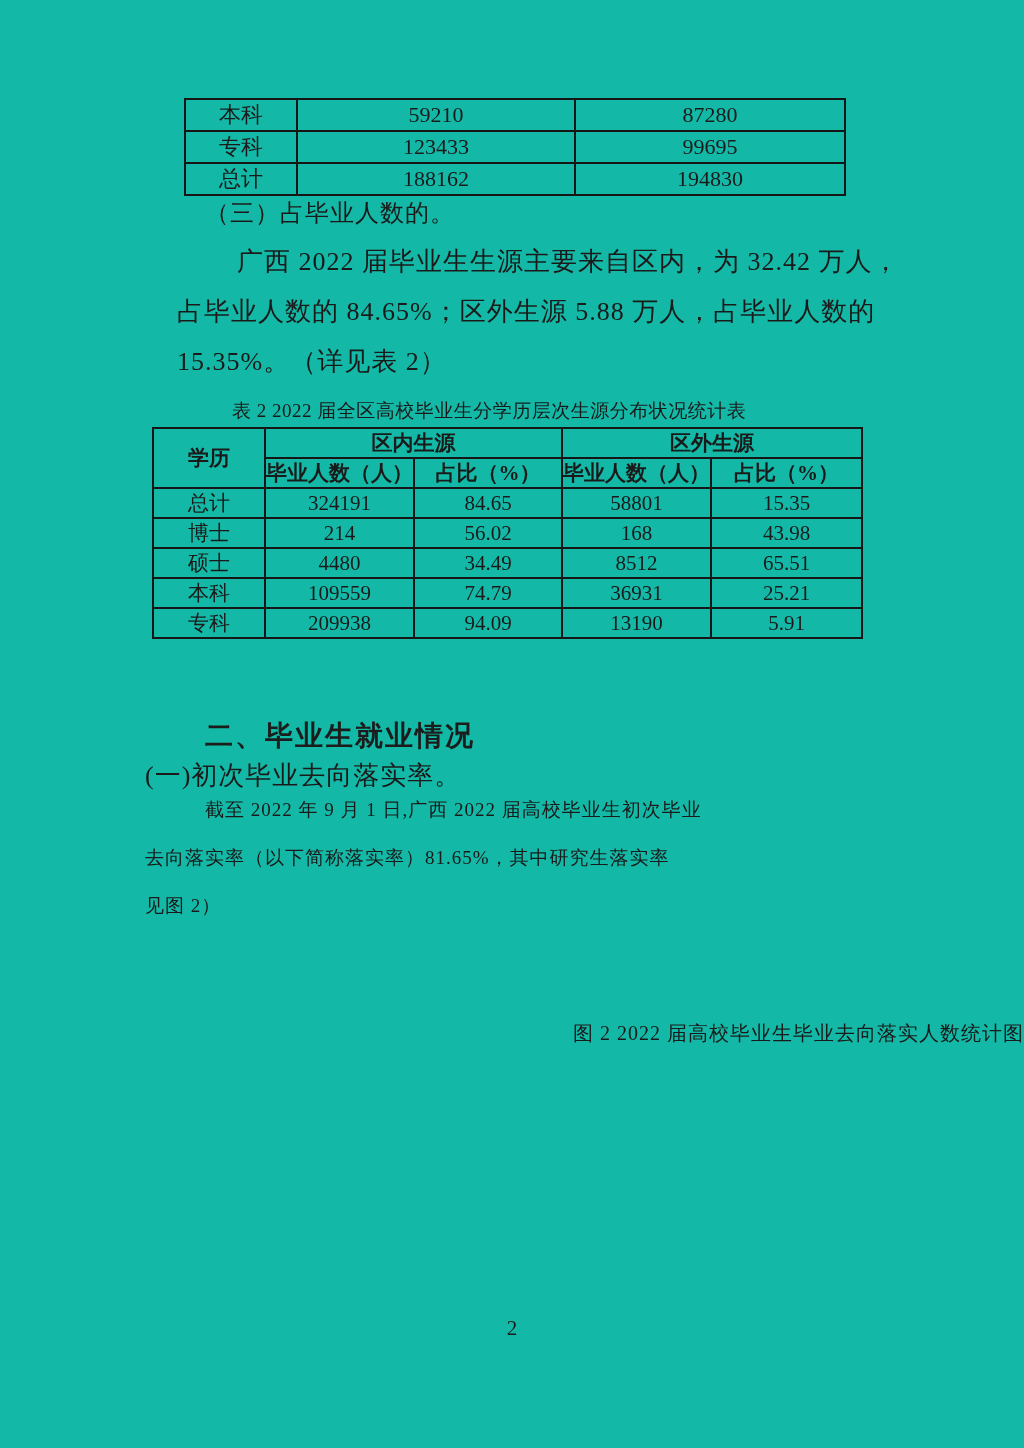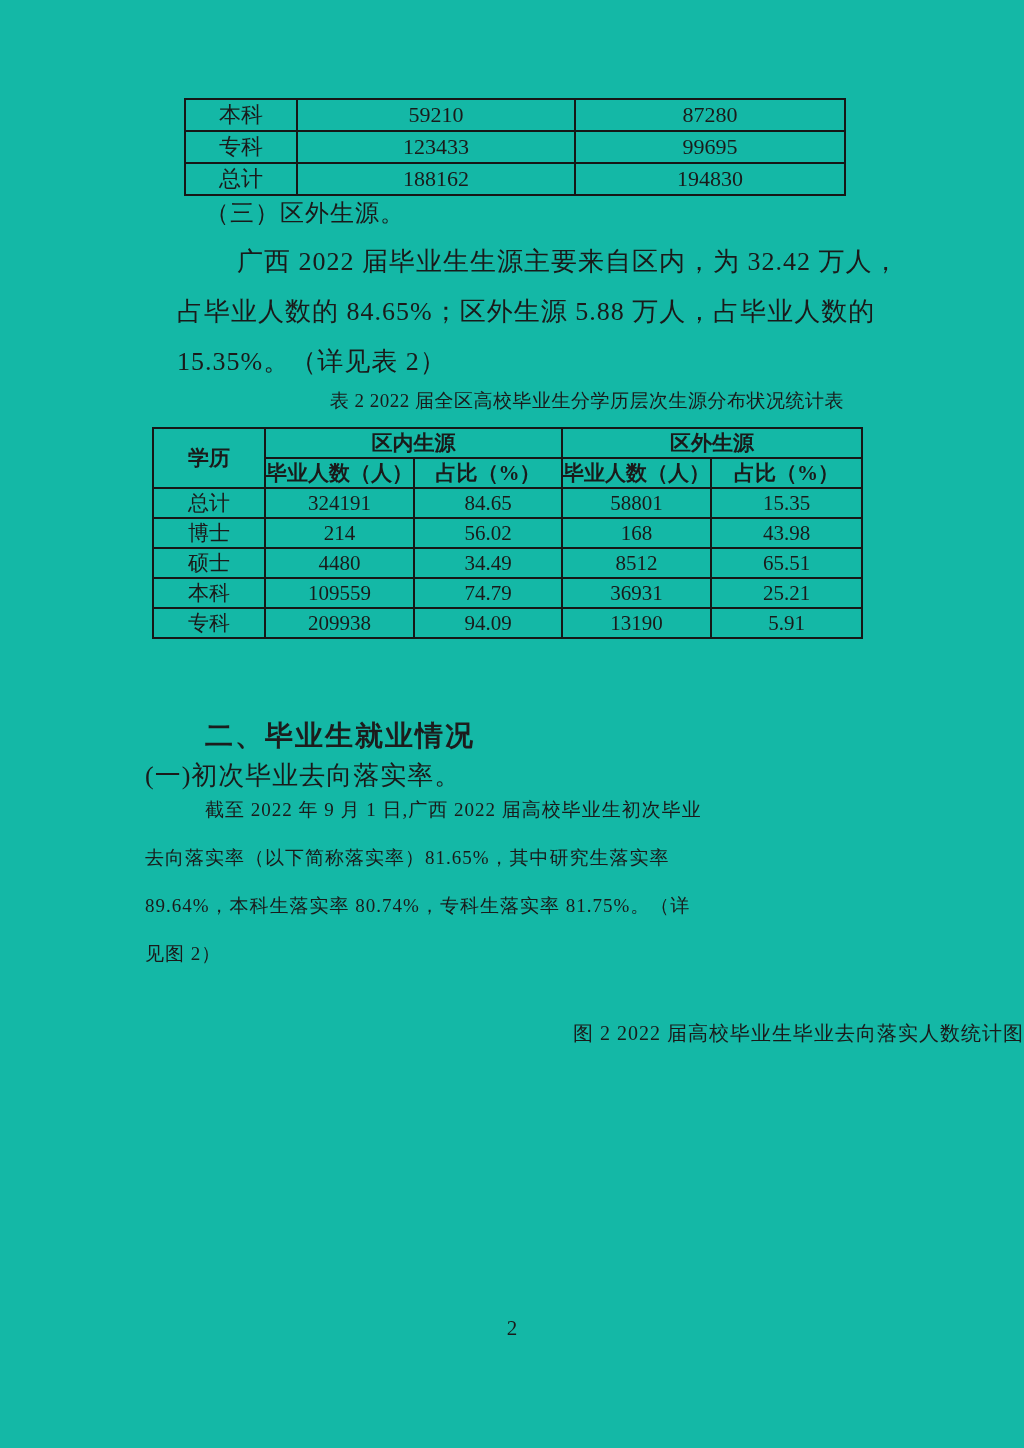--- a/index.html
+++ b/index.html
@@ -54,23 +54,23 @@
     letter-spacing: 1px;
     margin-left: 32px;
   }
   .para1 .line { height: 50px; line-height: 50px; white-space: nowrap; }
   .para1 .line.indent { padding-left: 60px; }
 
   
   .t2-caption {
     position: absolute;
     left: 134px;
-    top: 388px;
+    top: 398px;
     width: 710px;
-    text-align: right;
+    text-align: center;
     font-size: 19px;
     letter-spacing: 0.5px;
     white-space: nowrap;
   }
   .table2 {
     position: absolute;
     left: 152px;
     top: 427px;
     width: 709px;
     border-collapse: collapse;
@@ -169,21 +169,21 @@
         <td>99695</td>
       </tr>
       <tr>
         <td>总计</td>
         <td>188162</td>
         <td>194830</td>
       </tr>
     </tbody>
   </table>
 
-  <div class="sec3-heading">（三）区外生源。</div>
+  <div class="sec3-heading">（三）占毕业人数的。</div>
 
   <div class="para1">
     <div class="line indent">广西 2022 届毕业生生源主要来自区内，为 32.42 万人，</div>
     <div class="line">占毕业人数的 84.65%；区外生源 5.88 万人，占毕业人数的</div>
     <div class="line">15.35%。（详见表 2）</div>
   </div>
 
   <div class="t2-caption">表 2  2022 届全区高校毕业生分学历层次生源分布状况统计表</div>
 
   <table class="table2">
@@ -245,21 +245,20 @@
       </tr>
     </tbody>
   </table>
 
   <div class="sec2-heading">二、毕业生就业情况</div>
   <div class="sec2-sub">(一)初次毕业去向落实率。</div>
 
   <div class="para2">
     <div class="line indent">截至 2022 年 9 月 1 日,广西 2022 届高校毕业生初次毕业</div>
     <div class="line">去向落实率（以下简称落实率）81.65%，其中研究生落实率</div>
-    <div class="line">89.64%，本科生落实率 80.74%，专科生落实率 81.75%。（详</div>
     <div class="line">见图 2）</div>
   </div>
 
   <div class="fig-caption">图 2  2022 届高校毕业生毕业去向落实人数统计图</div>
 
   <div class="page-number">2</div>
 
 </div>
 
 </body></html>

